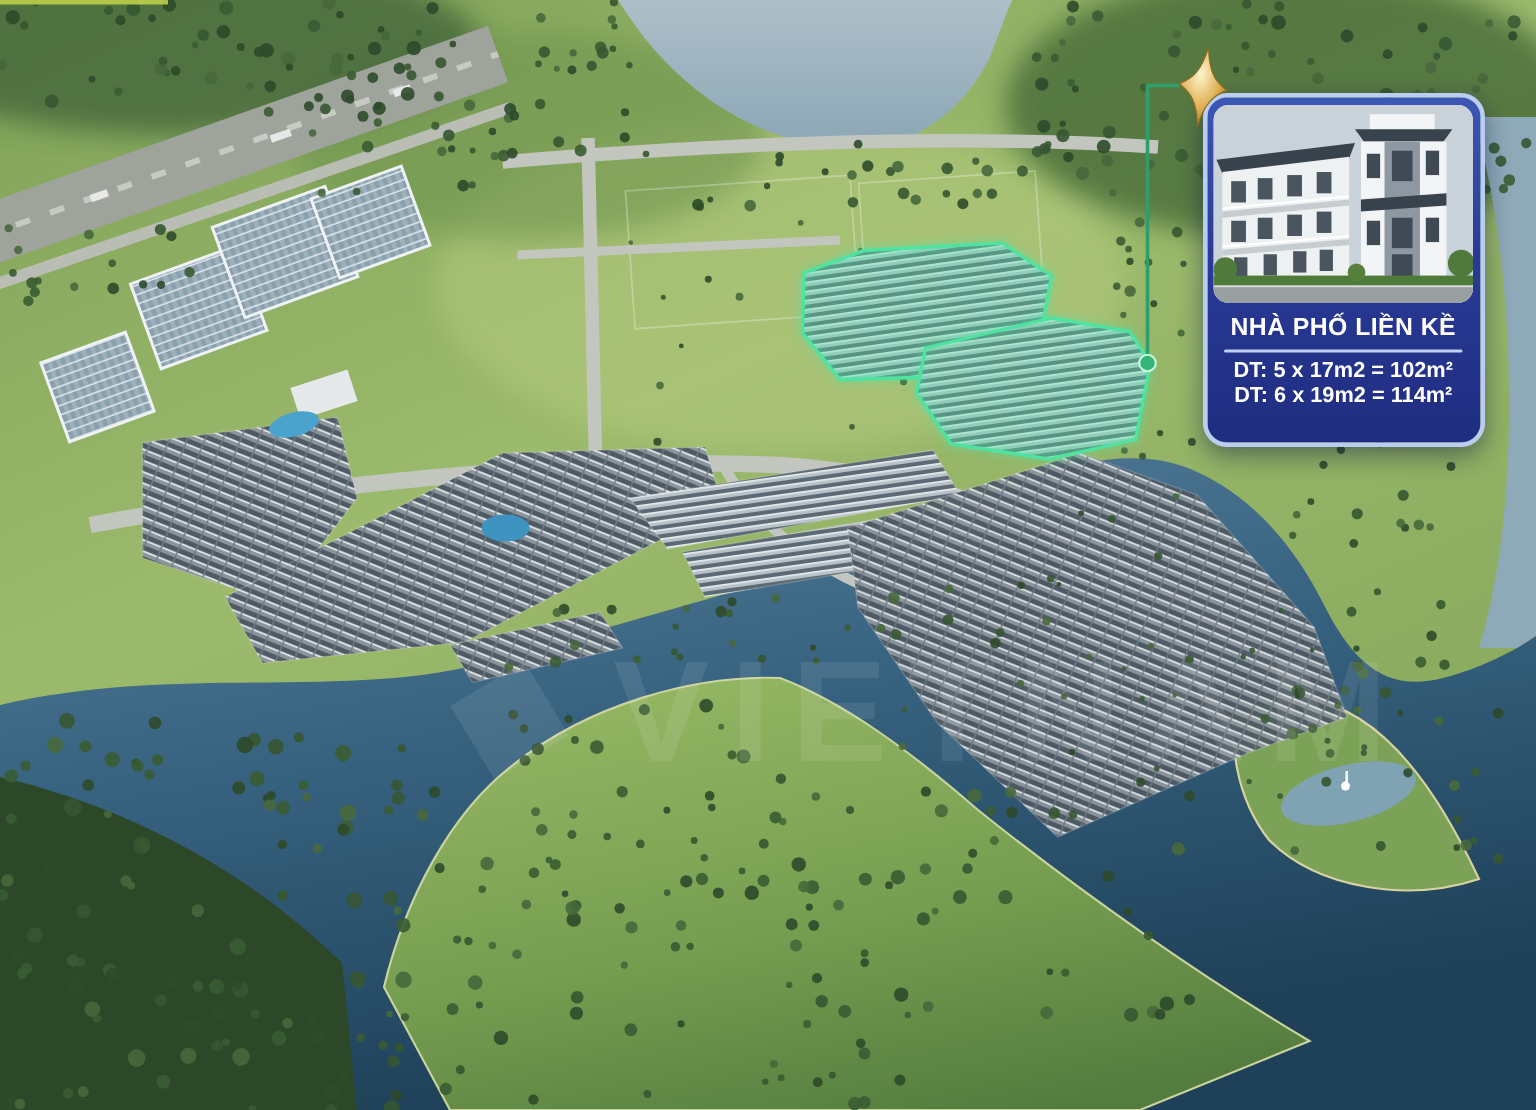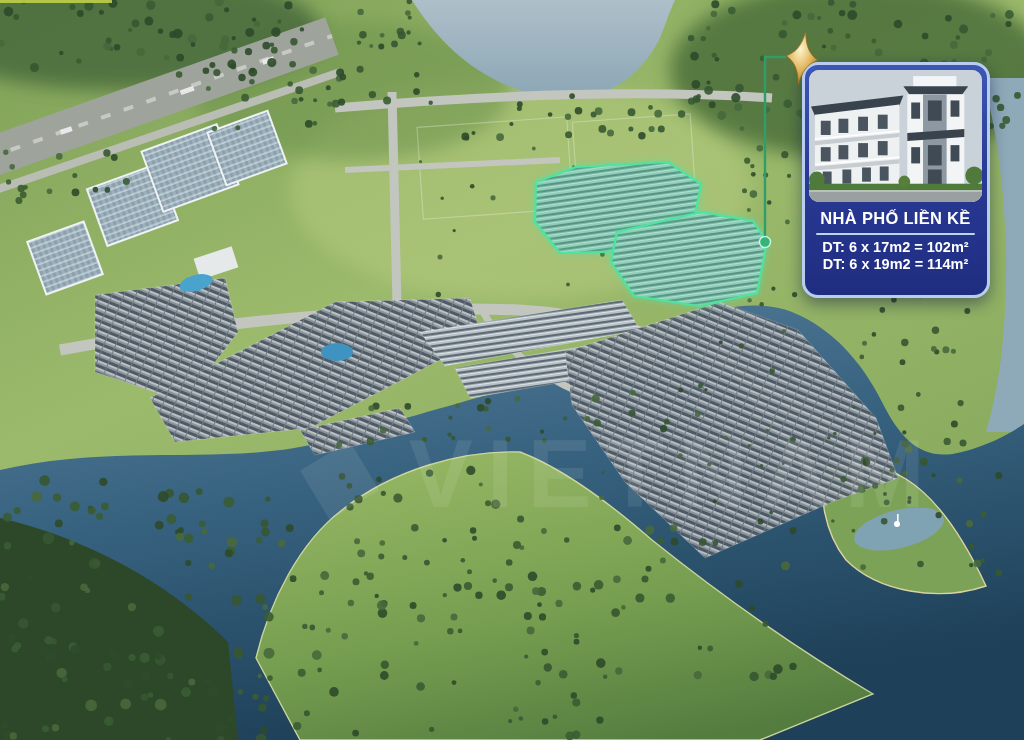--- a/index.html
+++ b/index.html
@@ -813,21 +813,21 @@
 
       <rect x="0" y="112" width="176" height="8" fill="#4e7a3a"></rect>
       <rect x="0" y="119" width="176" height="11" fill="#9aa0a2"></rect>
       <line x1="0" y1="119" x2="176" y2="119" stroke="#d8dbdc" stroke-width="1.2"></line>
       <circle cx="8" cy="108" r="8" fill="#4f7a3b"></circle>
         <circle cx="168" cy="104" r="9" fill="#4f7a3b"></circle>
       <circle cx="97" cy="110" r="6" fill="#577f3c"></circle>
     </svg>
     <div class="card-title">NHÀ PHỐ LIỀN KỀ</div>
     <div class="card-divider"></div>
-    <div class="card-spec">DT: 6 x 17m2 = 102m²</div>
+    <div class="card-spec">DT: 5 x 17m2 = 102m²</div>
     <div class="card-spec">DT: 6 x 19m2 = 114m²</div>
   </div>
 
   <div class="star-wrap">
     <svg viewBox="-26 -30 52 60" width="52" height="60">
       <g transform="rotate(8)">
         <path d="M0,-27 C2.5,-10 8,-4.5 16,0 C8,4.5 2.5,10 0,27 C-2.5,10 -8,4.5 -16,0 C-8,-4.5 -2.5,-10 0,-27 Z" fill="url(#goldGrad2)" stroke="#8a6a25" stroke-width="0.8"></path>
       </g>
       <defs>
         <radialGradient id="goldGrad2" cx="0.42" cy="0.35" r="0.75">

